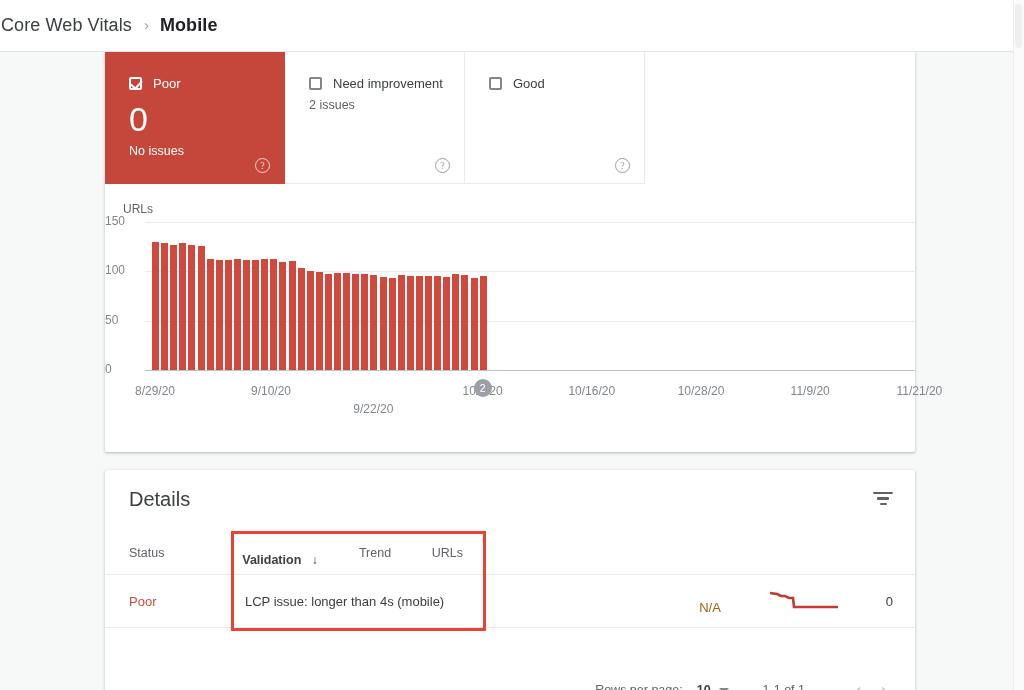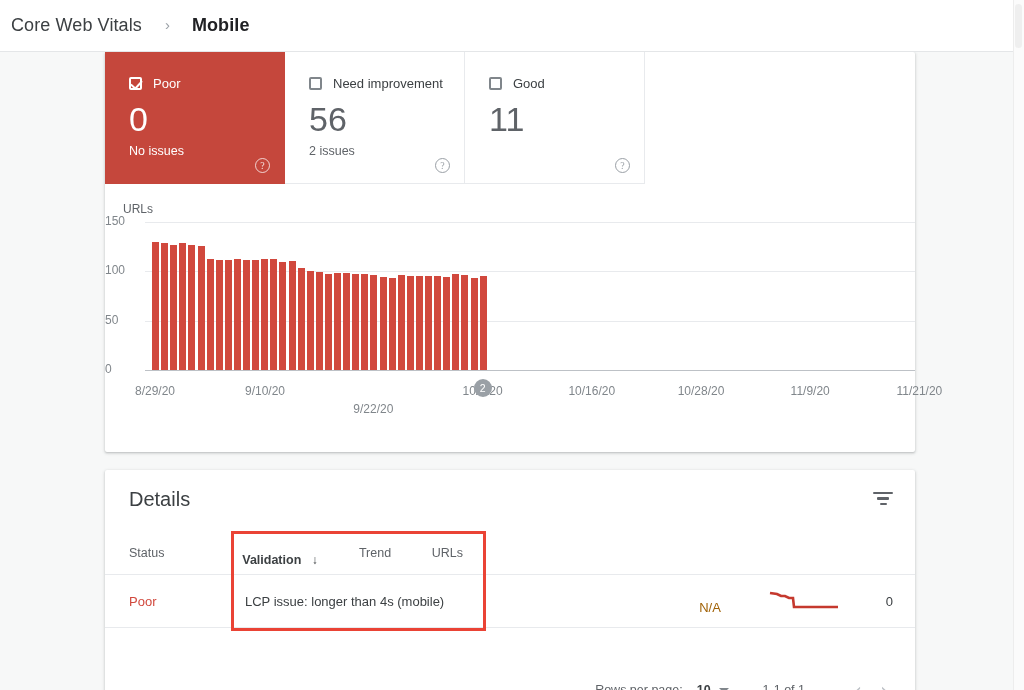--- a/index.html
+++ b/index.html
@@ -13,24 +13,23 @@
   }
 
   #app { position: relative; width: 1024px; height: 690px; }
 
   
   .topbar {
     position: absolute; top: 0; left: 0;
     width: 1014px; height: 52px;
     background: #ffffff;
     display: flex; align-items: center;
-    padding-left: 11px;
+    padding-left: 1px;
     border-bottom: 1px solid #e4e6e8;
     z-index: 5;
-    gap: 11px;
   }
   .crumb {
     font-size: 18px; color: #3c4043; letter-spacing: .1px;
     white-space: nowrap;
   }
   .crumb.current { font-weight: bold; color: #202124; }
   .crumb-sep {
     color: #9aa0a6; font-size: 15px; margin: 0 11px 0 12px; line-height: 1;
     display: inline-block; transform: translateY(-1px);
   }
@@ -219,30 +218,28 @@
             </div>
             <div class="sc-value">0</div>
             <div class="sc-sub">No issues</div>
             <div class="help-icon">?</div>
           </div>
           <div class="status-card">
             <div class="sc-head">
               <span class="cbox"></span>
               <span class="sc-label">Need improvement</span>
             </div>
-            <div class="sc-value">56</div>
             <div class="sc-sub">2 issues</div>
             <div class="help-icon">?</div>
           </div>
           <div class="status-card">
             <div class="sc-head">
               <span class="cbox"></span>
               <span class="sc-label">Good</span>
             </div>
-            <div class="sc-value">11</div>
             <div class="sc-sub"></div>
             <div class="help-icon">?</div>
           </div>
         </div>
 
       <div class="chart-area">
         <div class="axis-title">URLs</div>
         <div id="chart-axes">
             <div class="ytick" style="left: 0px; top: 174px;">0</div>
             <div class="baseline" style="top: 182px; width: 770px;"></div>
@@ -287,21 +284,21 @@
             <div class="bar" style="left: 273px; height: 93.7333px; background: rgb(209, 72, 61);"></div>
             <div class="bar" style="left: 282.1px; height: 93.7333px; background: rgb(209, 72, 61);"></div>
             <div class="bar" style="left: 291.2px; height: 92.7467px; background: rgb(209, 72, 61);"></div>
             <div class="bar" style="left: 300.3px; height: 95.7067px; background: rgb(209, 72, 61);"></div>
             <div class="bar" style="left: 309.4px; height: 94.72px; background: rgb(209, 72, 61);"></div>
             <div class="bar" style="left: 318.5px; height: 91.76px; background: rgb(209, 72, 61);"></div>
             <div class="bar" style="left: 327.6px; height: 93.7333px; background: rgb(209, 72, 61);"></div>
           </div>
         <div id="chart-xticks">
             <div class="xtick" style="left: 50px;">8/29/20</div>
-            <div class="xtick" style="left: 160px;">9/10/20</div>
+            <div class="xtick" style="left: 166px;">9/10/20</div>
             <div class="xtick" style="left: 268.4px; margin-top: 18px;">9/22/20</div>
             <div class="xtick" style="left: 377.6px;">10/4/20</div>
             <div class="xtick" style="left: 486.8px;">10/16/20</div>
             <div class="xtick" style="left: 596px;">10/28/20</div>
             <div class="xtick" style="left: 705.2px;">11/9/20</div>
             <div class="xtick" style="left: 814.4px;">11/21/20</div>
           </div>
         <div class="annot-badge" id="annot-badge" style="left: 368.6px; top: 191px;">2</div>
       </div>
     </div>

